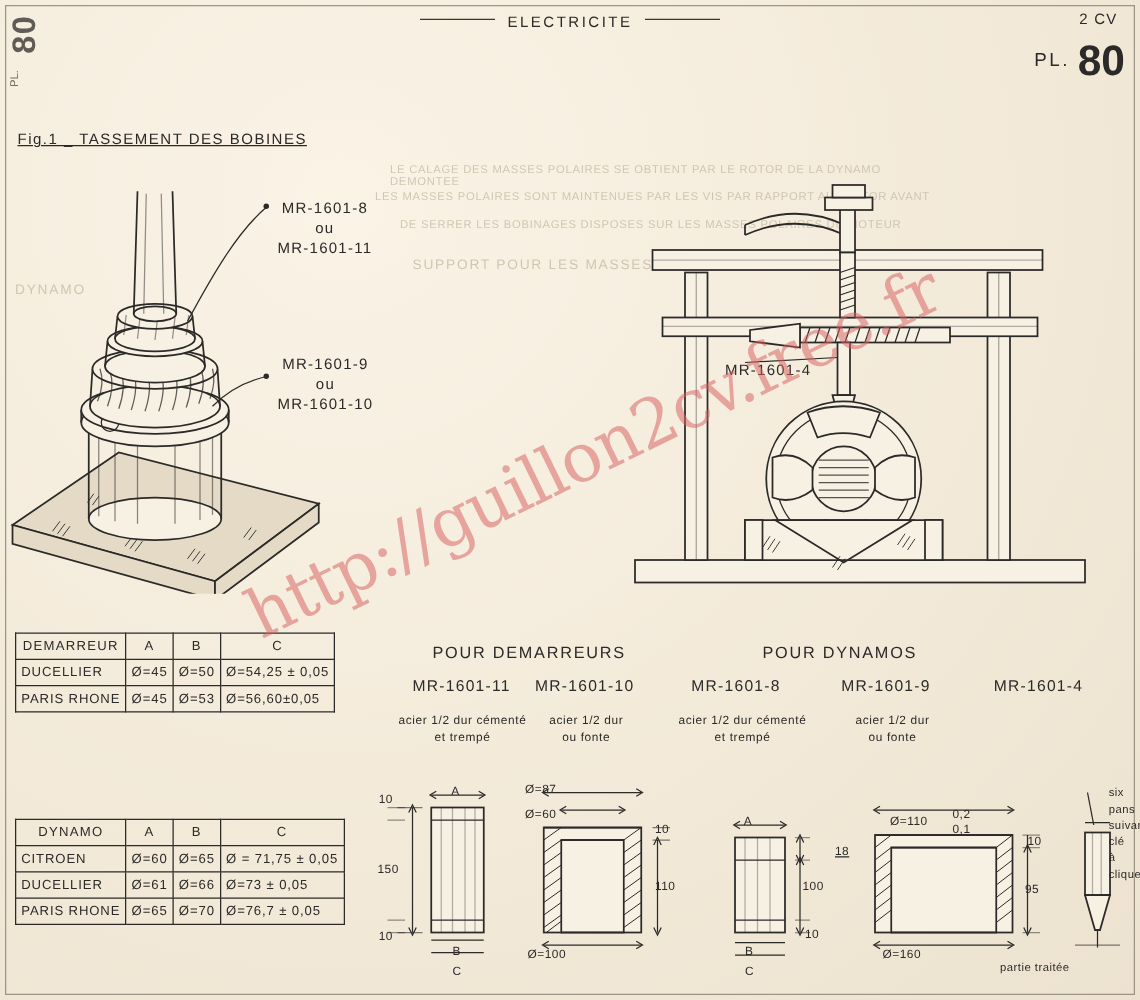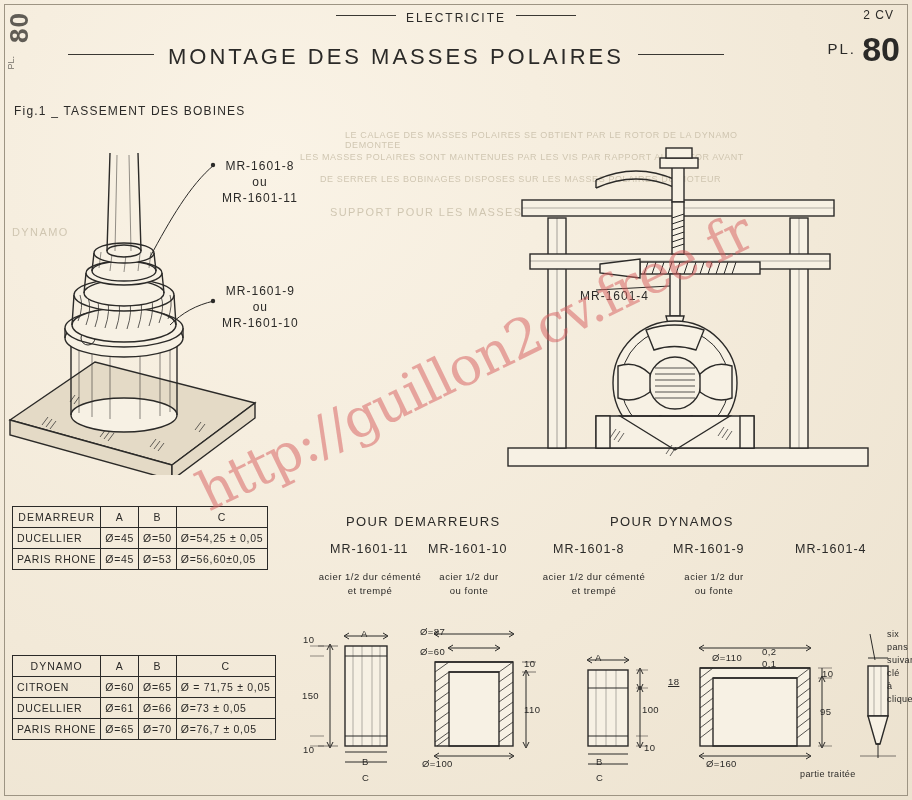--- a/index.html
+++ b/index.html
@@ -55,21 +55,21 @@
     writing-mode:vertical-rl;transform:rotate(180deg);
     letter-spacing:1px;
   }
   .edge-num2{
     position:absolute;left:6px;top:56px;width:20px;
     font-size:9px;color:#3b3935;opacity:.7;
     writing-mode:vertical-rl;transform:rotate(180deg);
   }
   
   .figcap{
-    position:absolute;font-size:12px;letter-spacing:1.2px;
+    position:absolute;font-size:12px;letter-spacing:1.2px;text-decoration:underline;
   }
   #fig1cap{left:14px;top:104px;}
   #fig2cap{left:524px;top:104px;}
   
   .ghost{
     position:absolute;
     color:#c9bfa9;
     font-size:9px;letter-spacing:.6px;
     opacity:.85;
   }
@@ -135,30 +135,27 @@
 
 <div class="page">
   <div class="border-frame"></div>
 
   <div class="edge-num">80</div>
   <div class="edge-num2">PL.</div>
 
   <div class="hdr-elec">
     <span class="rule"></span><span class="txt">ELECTRICITE</span><span class="rule"></span>
   </div>
-  <div class="hdr-title">
-    <span class="rule"></span><span class="txt">MONTAGE DES MASSES POLAIRES</span><span class="rule"></span>
-  </div>
   <div class="cv-label">2 CV</div>
   <div class="pl-label">PL.</div>
   <div class="pl-num">80</div>
 
   <div class="figcap" id="fig1cap">Fig.1 _ TASSEMENT DES BOBINES</div>
 
-  <div class="ghost" style="left:345px;top:130px;width:430px;">LE CALAGE DES MASSES POLAIRES SE OBTIENT PAR LE ROTOR DE LA DYNAMO DEMONTEE</div>
+  <div class="ghost" style="left:312px;top:130px;width:430px;">LE CALAGE DES MASSES POLAIRES SE OBTIENT PAR LE ROTOR DE LA DYNAMO DEMONTEE</div>
   <div class="ghost" style="left:300px;top:152px;width:470px;">LES MASSES POLAIRES SONT MAINTENUES PAR LES VIS PAR RAPPORT AU STATOR AVANT</div>
   <div class="ghost" style="left:320px;top:174px;width:440px;">DE SERRER LES BOBINAGES DISPOSES SUR LES MASSES POLAIRES DU MOTEUR</div>
   <div class="ghost" style="left:330px;top:206px;font-size:11px;letter-spacing:1.4px;">SUPPORT POUR LES MASSES POLAIRES</div>
   <div class="ghost" style="left:12px;top:226px;font-size:11px;letter-spacing:1.4px;">DYNAMO</div>
 
   <svg width="330" height="350" viewBox="0 0 330 350" style="position:absolute;left:0px;top:125px;">
 
     <polygon points="10,295 95,237 255,278 172,340" class="ln med fillg"></polygon>
     <polygon points="10,295 10,310 172,355 172,340" class="ln med fillg"></polygon>
     <polygon points="172,340 172,355 255,293 255,278" class="ln med fillg"></polygon>

